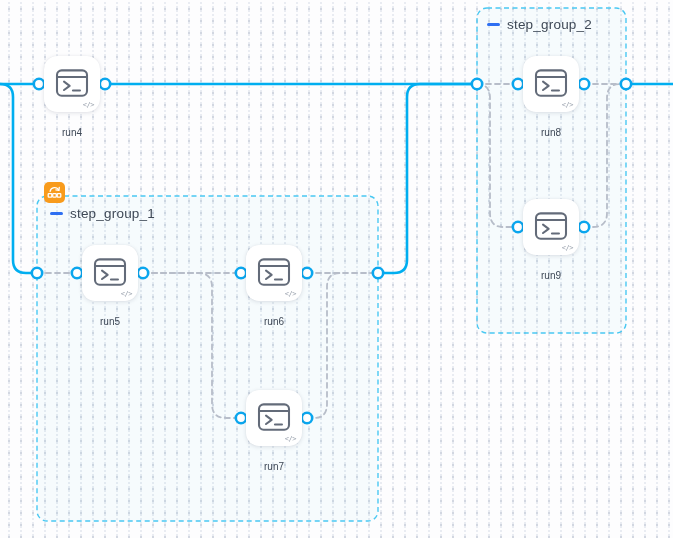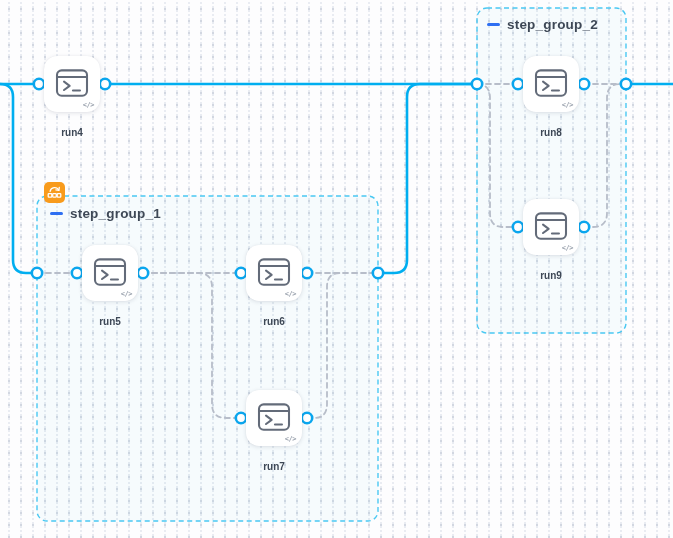--- a/index.html
+++ b/index.html
@@ -8,21 +8,20 @@
     font-family:"Liberation Sans","DejaVu Sans",sans-serif;
   }
   .canvas{
     position:relative;width:673px;height:538px;
     background-color:#fdfdfe;
     background-image:
       radial-gradient(circle, #d2d7e1 1px, transparent 1.3px),
       radial-gradient(circle, #e9ecf2 0.8px, transparent 1px);
     background-size:12px 12px, 12px 4px;
     background-position:3px 3px, 3px 1px;
-    font-weight:bold;
   }
   svg.edge-layer{position:absolute;left:0;top:0;}
   .node{position:absolute;width:56px;}
   .node-card{
     position:relative;width:56px;height:56px;background:#ffffff;
     border-radius:13px;
     box-shadow:0 1px 4px rgba(28,42,70,0.13), 0 0 1px rgba(28,42,70,0.08);
   }
   .node-card .term{position:absolute;left:11px;top:12px;}
   .code-glyph{

